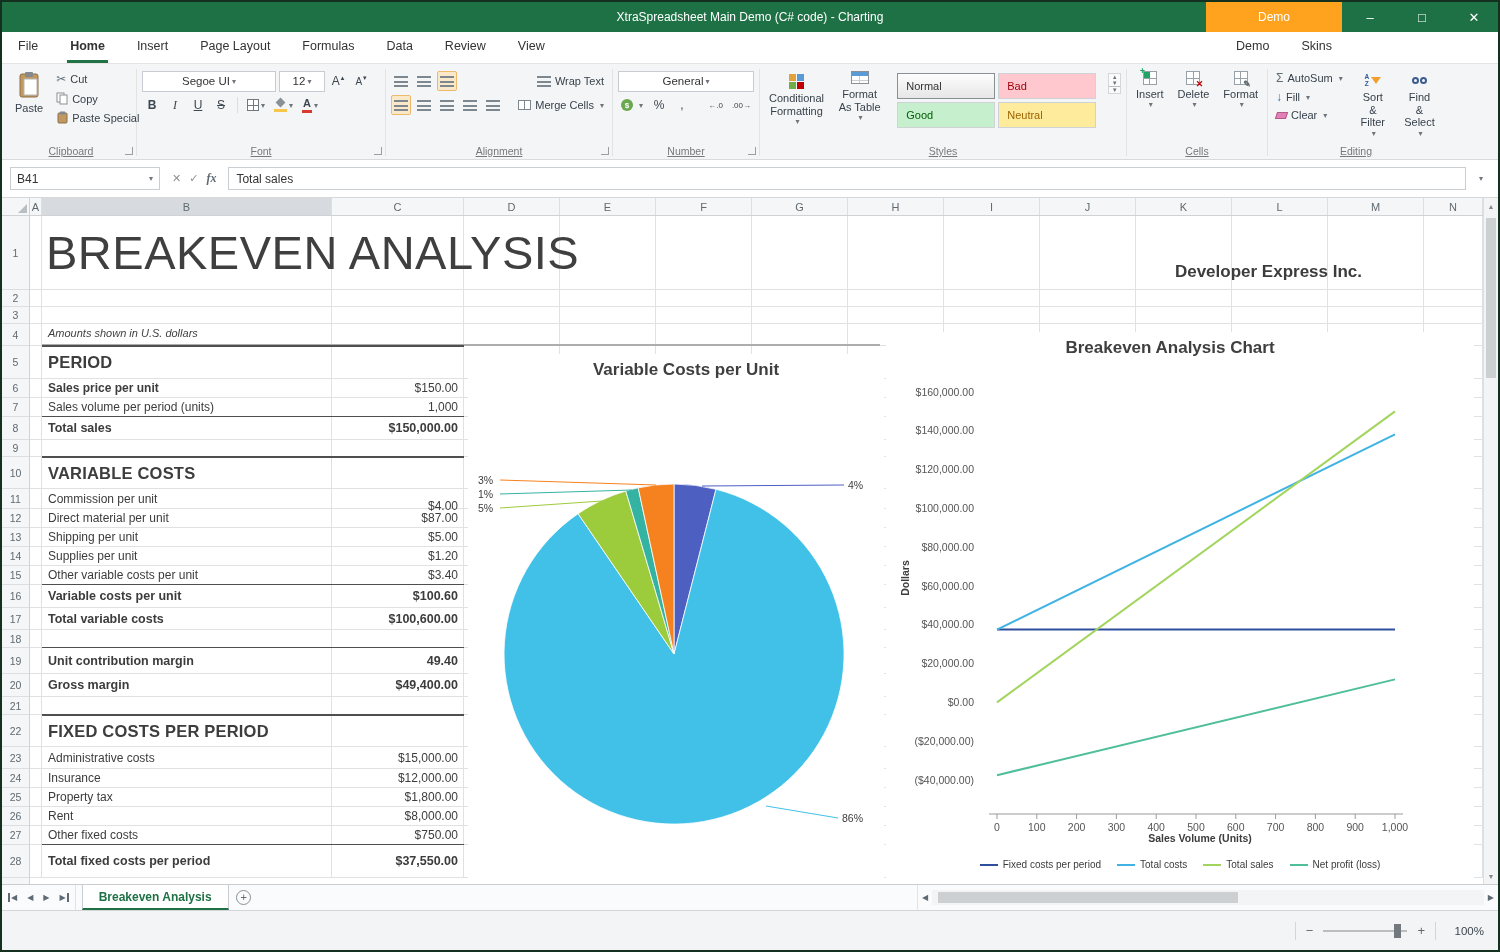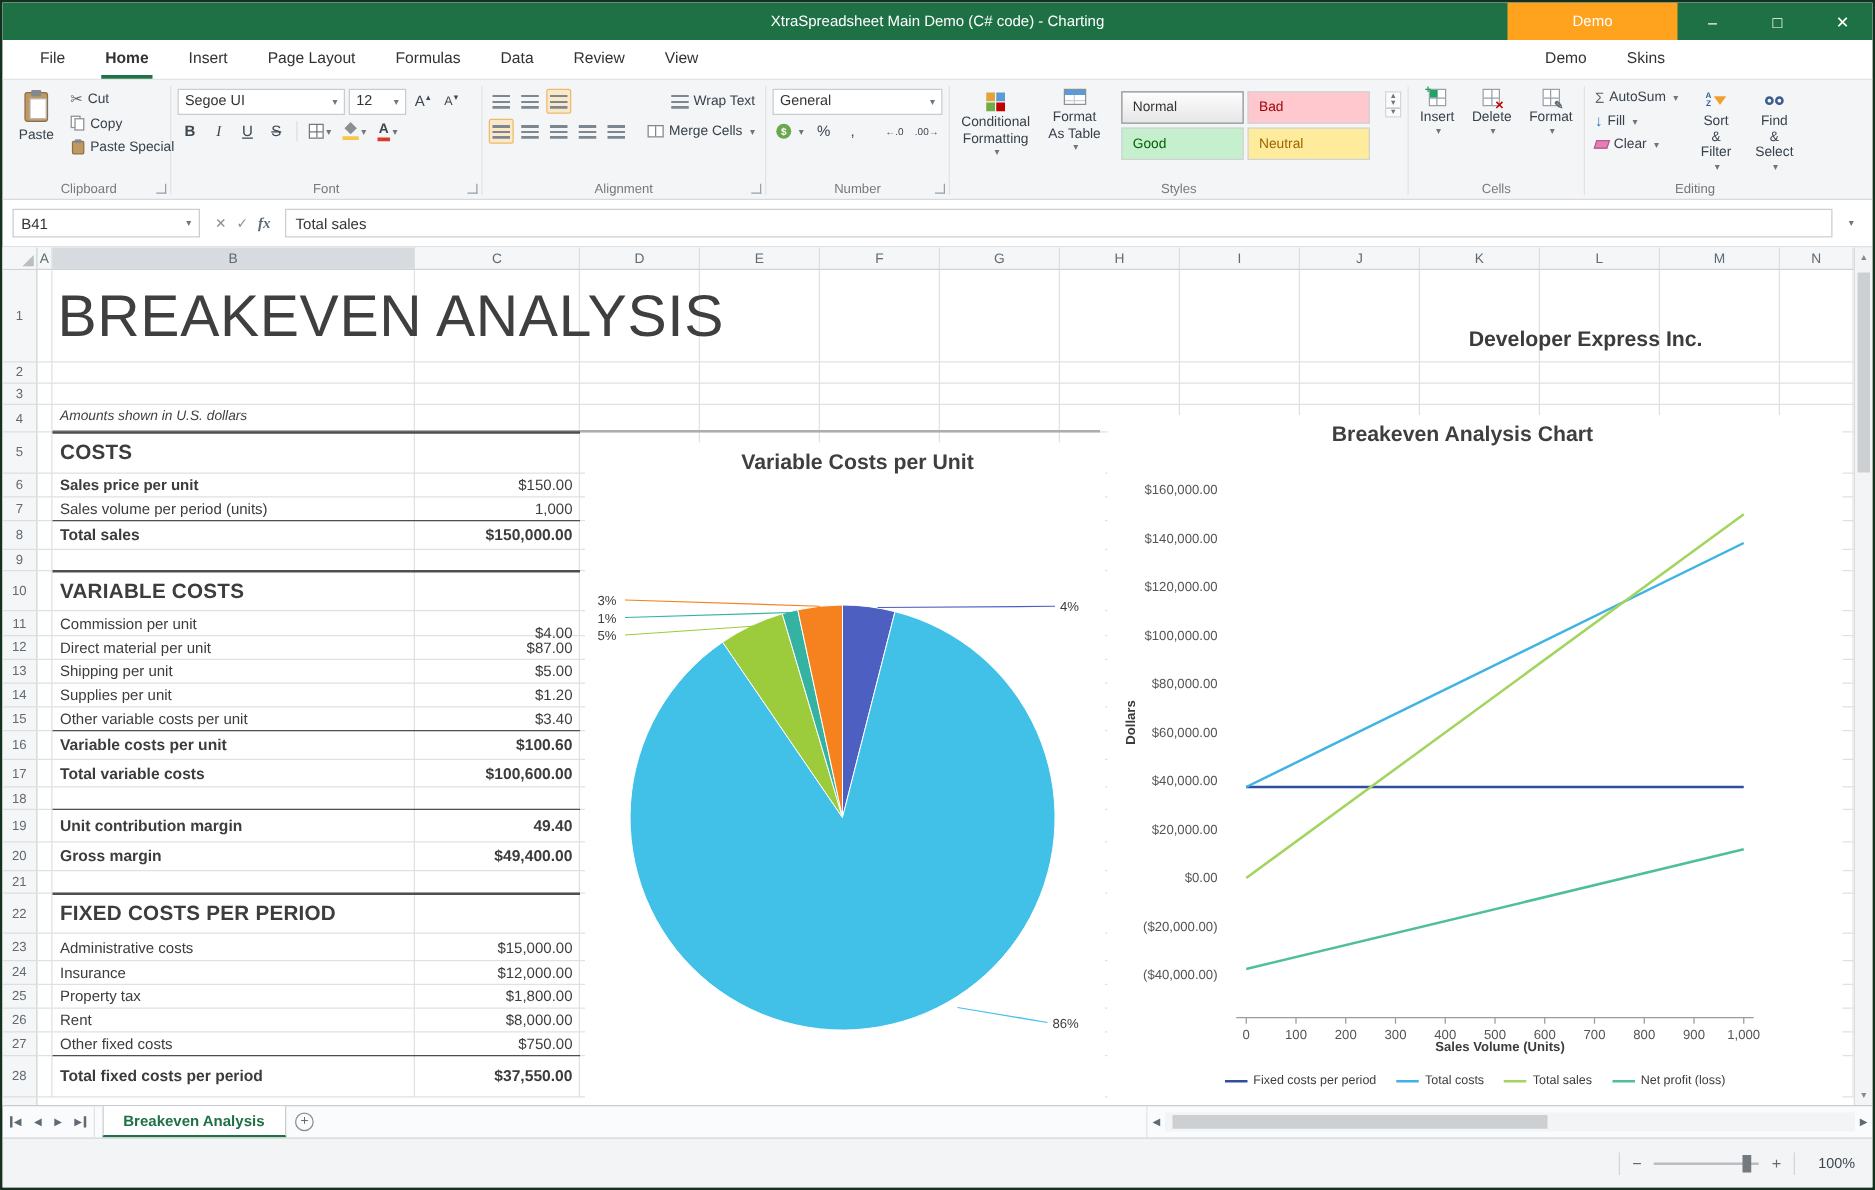--- a/index.html
+++ b/index.html
@@ -9,46 +9,46 @@
 
   
   #titlebar{position:absolute;left:0;top:0;width:1496px;height:30px;background:#1e7145;}
   #titletext{position:absolute;left:0;right:0;top:0;height:30px;line-height:30px;text-align:center;color:#fff;font-size:12px;}
   #demo-btn{position:absolute;right:156px;top:0;width:136px;height:30px;background:#ffa21d;color:#fff;font-size:12px;display:flex;align-items:center;justify-content:center;cursor:default;}
   .winbtn{position:absolute;top:0;width:48px;height:30px;color:#fff;font-size:13px;display:flex;align-items:center;justify-content:center;}
   #btn-min{right:104px;} #btn-max{right:52px;} #btn-close{right:0;}
 
   
   #menubar{position:absolute;left:0;top:30px;width:1496px;height:32px;background:#fff;border-bottom:1px solid #e4e4e4;display:flex;align-items:stretch;}
-  #menutabs{display:flex;align-items:stretch;padding-left:14px;}
+  #menutabs{display:flex;align-items:stretch;}
   #menutabs-right{display:flex;align-items:stretch;margin-left:auto;padding-right:150px;}
   .mtab{padding:0 3px;margin:0 13px;font-size:12.5px;color:#333;display:flex;align-items:center;border-bottom:3px solid transparent;}
   .mtab.active{border-bottom:3px solid #217346;font-weight:700;}
 
   
   #ribbon{position:absolute;left:0;top:62px;width:1496px;height:96px;background:#f4f5f6;border-bottom:1px solid #d8dadc;display:flex;align-items:stretch;padding:2px 4px 0 4px;}
   .rgroup{position:relative;display:flex;flex-direction:column;padding:3px 5px 15px 5px;flex:0 0 auto;}
-  .rlabel{position:absolute;bottom:2px;left:0;right:0;text-align:center;font-size:10.5px;color:#76797c;}
+  .rlabel{position:absolute;bottom:2px;left:0;right:0;text-align:center;font-size:10.5px;color:#76797c;text-decoration:underline;}
   .rsep{width:1px;background:#e1e3e5;margin:3px 0;flex:0 0 auto;}
   .launcher{position:absolute;right:3px;bottom:4px;width:8px;height:8px;border-right:1px solid #98a0a6;border-bottom:1px solid #98a0a6;}
   .rbody{display:flex;gap:6px;align-items:flex-start;}
   .vcol{display:flex;flex-direction:column;gap:4px;}
   .rrow{display:flex;align-items:center;gap:3px;height:24px;}
   .sbtn{display:flex;align-items:center;gap:4px;font-size:11px;color:#38424c;padding:1px 3px;border-radius:2px;white-space:nowrap;}
   .bbtn{display:flex;flex-direction:column;align-items:center;font-size:11px;color:#38424c;padding:2px 4px;text-align:center;}
   .bbtn .lbl{margin-top:3px;}
   .lbl2{line-height:1.15;margin-top:2px;max-width:74px;}
   .tbtn{min-width:20px;height:20px;display:flex;align-items:center;justify-content:center;font-size:12px;color:#3d4750;padding:0 2px;border:1px solid transparent;border-radius:2px;}
   .tbtn.sel{background:#fbe8c8;border-color:#edba6c;}
   .tbtn.tiny{font-size:8px;min-width:18px;}
   .caret{font-size:8px;color:#6e767d;margin-left:2px;}
   .glyph{font-size:12px;color:#5f6a72;}
   .flexgap{flex:1;}
   .minisep{width:1px;height:16px;background:#dcdee0;margin:0 3px;}
-  .combo{display:flex;align-items:center;justify-content:space-between;border:1px solid #c6ccd2;background:#fff;height:21px;padding:0 5px;font-size:11.5px;color:#333;}
+  .combo{display:flex;align-items:center;justify-content:center;border:1px solid #c6ccd2;background:#fff;height:21px;padding:0 5px;font-size:11.5px;color:#333;}
   .b{font-weight:700;} .i{font-style:italic;font-family:"Liberation Serif",serif;} .u{text-decoration:underline;} .s{text-decoration:line-through;}
   .supc{font-size:7px;margin-left:1px;margin-top:-7px;}
   .borders-ic{display:inline-block;width:12px;height:12px;border:1px solid #70797f;background:linear-gradient(#70797f,#70797f) 50% 0/1px 100% no-repeat,linear-gradient(#70797f,#70797f) 0 50%/100% 1px no-repeat,#fff;}
   .fill-ic{display:inline-block;width:13px;height:13px;position:relative;}
   .fill-ic::before{content:"";position:absolute;left:3px;top:0;width:7px;height:7px;background:#8a9096;transform:rotate(45deg);}
   .fill-ic::after{content:"";position:absolute;left:0;bottom:0;width:13px;height:3px;background:#f7c64b;}
   .fontcolor-ic{font-size:11px;font-weight:700;color:#3d4750;border-bottom:3px solid #d83b2d;line-height:1.1;padding:0 1px;}
   .lnic{display:inline-block;width:14px;height:11px;background:repeating-linear-gradient(to bottom,#7d8790 0 2px,transparent 2px 4.5px);}
   .merge-ic{display:inline-block;width:13px;height:10px;border:1px solid #7d8790;background:linear-gradient(#7d8790,#7d8790) 50% 0/1px 100% no-repeat,#fff;}
   .coin{display:inline-flex;align-items:center;justify-content:center;width:12px;height:12px;border-radius:50%;background:#6aa84f;color:#fff;font-size:8px;font-weight:700;}
@@ -528,21 +528,21 @@
             <div class="hline" style="top: 609px;"></div>
             <div class="hline" style="top: 628px;"></div>
             <div class="hline" style="top: 661px;"></div>
           </div>
         <div id="contentlayer">
           <div class="bigtitle">BREAKEVEN ANALYSIS</div>
           <div class="company">Developer Express Inc.</div>
           <div class="note">Amounts shown in U.S. dollars</div>
           <div class="noterule"></div>
         <div class="secline" style="top: 129px; height: 2px;"></div>
-            <div class="cell-section" style="top: 130px; height: 33px; line-height: 33px;">COSTS</div>
+            <div class="cell-section" style="top: 130px; height: 33px; line-height: 33px;">PERIOD</div>
             <div class="cell-label" style="top: 163px; height: 19px; line-height: 19px; font-weight: bold;">Sales price per unit</div>
             <div class="cell-value" style="top: 163px; height: 19px; line-height: 19px;">$150.00</div>
             <div class="cell-label" style="top: 182px; height: 19px; line-height: 19px;">Sales volume per period (units)</div>
             <div class="cell-value" style="top: 182px; height: 19px; line-height: 19px;">1,000</div>
             <div class="secline" style="top: 200px; height: 1px;"></div>
             <div class="cell-label cbold" style="top: 201px; height: 23px; line-height: 23px;">Total sales</div>
             <div class="cell-value cbold" style="top: 201px; height: 23px; line-height: 23px;">$150,000.00</div>
             <div class="secline" style="top: 240px; height: 2px;"></div>
             <div class="cell-section" style="top: 241px; height: 32px; line-height: 32px;">VARIABLE COSTS</div>
             <div class="cell-label" style="top: 273px; height: 20px; line-height: 20px;">Commission per unit</div>

